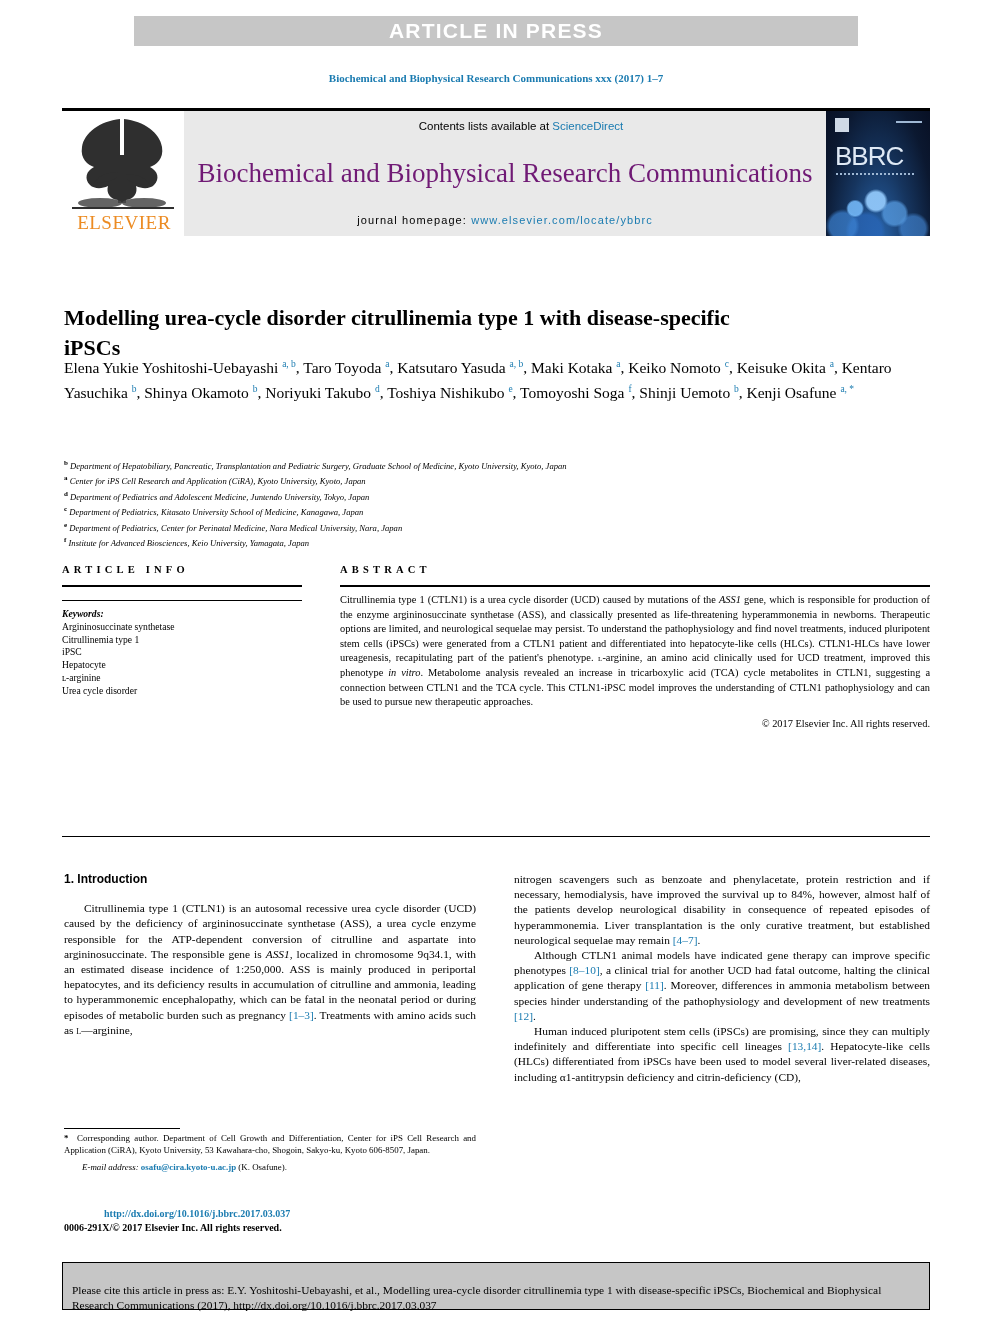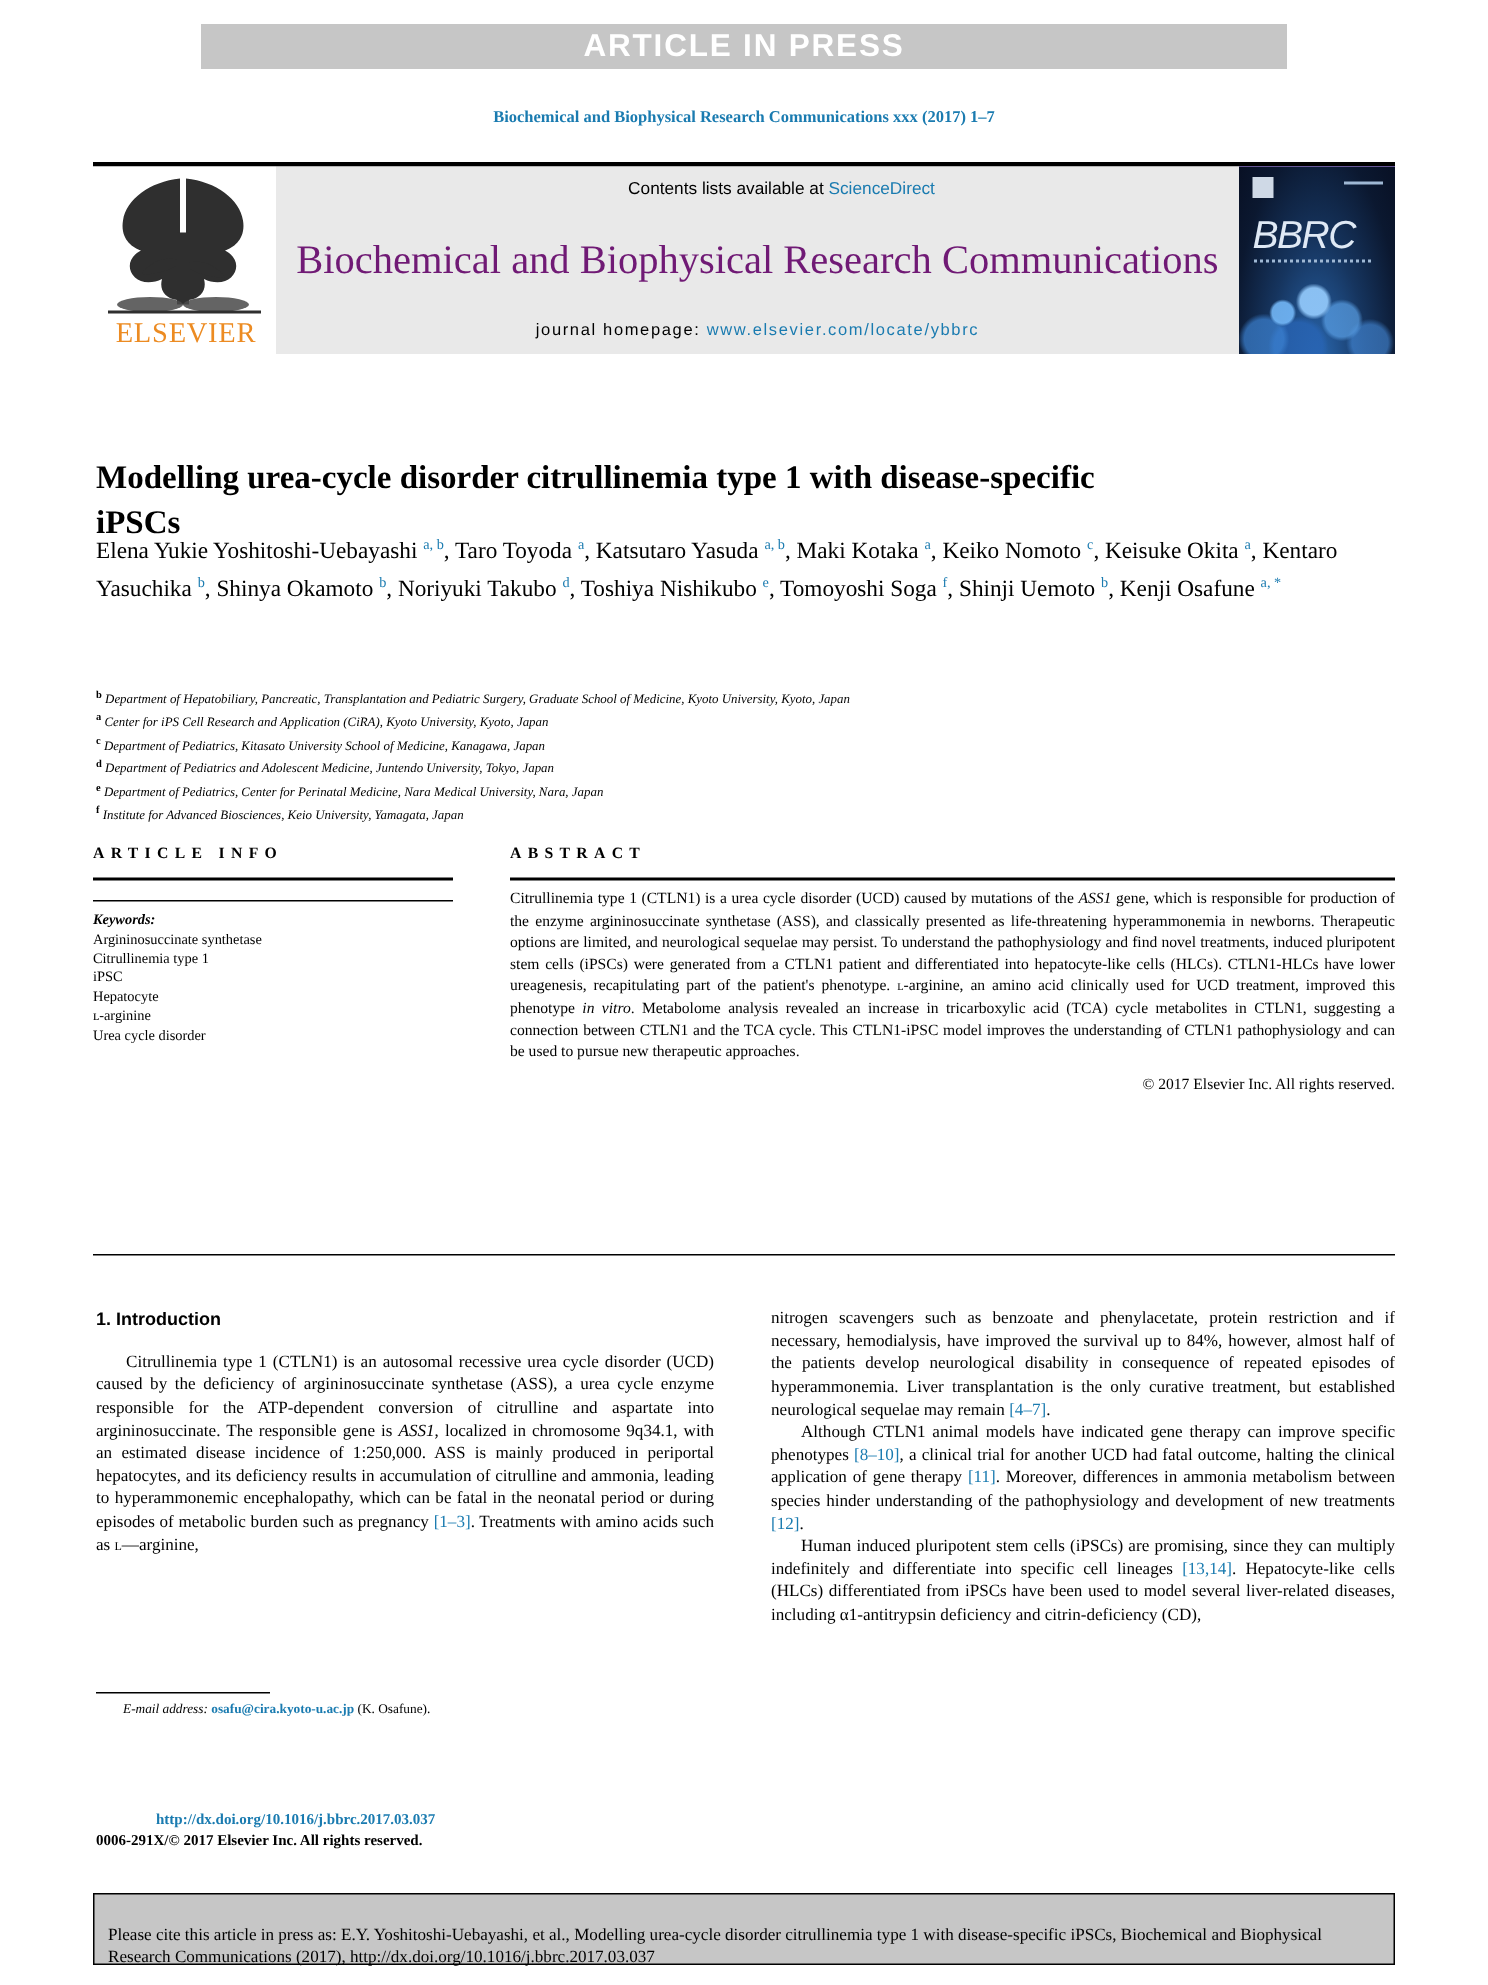--- a/index.html
+++ b/index.html
@@ -98,21 +98,20 @@
     letter-spacing: 1.1px;
     color: #000;
   }
   .homepage-line .hp-url { color: #1a7bb0; }
   .cover-block {
     width: 104px; height: 125px;
     flex: none;
     position: relative;
     background: #8b5cf6;
     overflow: hidden;
-    font-style: italic;
   }
   .cover-grad {
     position: absolute; inset: 0;
     background:
       radial-gradient(circle at 28% 78%, rgba(120,190,255,0.85) 0 7px, rgba(120,190,255,0) 9px),
       radial-gradient(circle at 48% 72%, rgba(150,205,255,0.9) 0 9px, rgba(150,205,255,0) 12px),
       radial-gradient(circle at 66% 82%, rgba(90,160,230,0.7) 0 11px, rgba(90,160,230,0) 14px),
       radial-gradient(circle at 16% 92%, rgba(60,130,210,0.7) 0 13px, rgba(60,130,210,0) 17px),
       radial-gradient(circle at 84% 94%, rgba(70,140,220,0.6) 0 12px, rgba(70,140,220,0) 16px),
       radial-gradient(circle at 38% 96%, rgba(40,100,180,0.8) 0 16px, rgba(40,100,180,0) 20px),
@@ -311,22 +310,22 @@
 
   </div>
 </div>
 
 <h1 class="title">Modelling urea-cycle disorder citrullinemia type 1 with disease-specific iPSCs</h1>
 <div class="authors">Elena Yukie Yoshitoshi-Uebayashi <sup>a, b</sup>, Taro Toyoda <sup>a</sup>, Katsutaro Yasuda <sup>a, b</sup>, Maki Kotaka <sup>a</sup>, Keiko Nomoto <sup>c</sup>, Keisuke Okita <sup>a</sup>, Kentaro Yasuchika <sup>b</sup>, Shinya Okamoto <sup>b</sup>, Noriyuki Takubo <sup>d</sup>, Toshiya Nishikubo <sup>e</sup>, Tomoyoshi Soga <sup>f</sup>, Shinji Uemoto <sup>b</sup>, Kenji Osafune <sup>a, *</sup></div>
 
 <div class="affils">
     <div><span class="aff-mark">b</span> Department of Hepatobiliary, Pancreatic, Transplantation and Pediatric Surgery, Graduate School of Medicine, Kyoto University, Kyoto, Japan</div>
     <div><span class="aff-mark">a</span> Center for iPS Cell Research and Application (CiRA), Kyoto University, Kyoto, Japan</div>
+    <div><span class="aff-mark">d</span> Department of Pediatrics and Adolescent Medicine, Juntendo University, Tokyo, Japan</div>
     <div><span class="aff-mark">c</span> Department of Pediatrics, Kitasato University School of Medicine, Kanagawa, Japan</div>
-    <div><span class="aff-mark">d</span> Department of Pediatrics and Adolescent Medicine, Juntendo University, Tokyo, Japan</div>
     <div><span class="aff-mark">e</span> Department of Pediatrics, Center for Perinatal Medicine, Nara Medical University, Nara, Japan</div>
     <div><span class="aff-mark">f</span> Institute for Advanced Biosciences, Keio University, Yamagata, Japan</div>
   </div>
 
 <div class="info-abs">
 
   <div class="col-info">
     <div class="sec-head">ARTICLE INFO</div>
     <div class="info-rule"></div>
     <div class="info-sep"></div>
@@ -362,20 +361,21 @@
 <div class="body-col right">
   <div>
       <p class="noind">nitrogen scavengers such as benzoate and phenylacetate, protein restriction and if necessary, hemodialysis, have improved the survival up to 84%, however, almost half of the patients develop neurological disability in consequence of repeated episodes of hyperammonemia. Liver transplantation is the only curative treatment, but established neurological sequelae may remain <span class="ref">[4–7]</span>.</p>
       <p class="">Although CTLN1 animal models have indicated gene therapy can improve specific phenotypes <span class="ref">[8–10]</span>, a clinical trial for another UCD had fatal outcome, halting the clinical application of gene therapy <span class="ref">[11]</span>. Moreover, differences in ammonia metabolism between species hinder understanding of the pathophysiology and development of new treatments <span class="ref">[12]</span>.</p>
       <p class="">Human induced pluripotent stem cells (iPSCs) are promising, since they can multiply indefinitely and differentiate into specific cell lineages <span class="ref">[13,14]</span>. Hepatocyte-like cells (HLCs) differentiated from iPSCs have been used to model several liver-related diseases, including α1-antitrypsin deficiency and citrin-deficiency (CD),</p>
     </div>
 </div>
 
 <div class="footnote">
   <div class="footnote-rule"></div>
+  <div class="footnote-text"><span class="star">*</span>&nbsp; Corresponding author. Department of Cell Growth and Differentiation, Center for iPS Cell Research and Application (CiRA), Kyoto University, 53 Kawahara-cho, Shogoin, Sakyo-ku, Kyoto 606-8507, Japan.</div>
   <div class="email-line">
     <span class="lbl">E-mail address:</span>
     <a class="addr" style="text-decoration:none" href="#">osafu@cira.kyoto-u.ac.jp</a>
     <span>(K. Osafune).</span>
   </div>
 </div>
 
 <a class="doi-line" style="text-decoration:none" href="#">http://dx.doi.org/10.1016/j.bbrc.2017.03.037</a>
 <div class="issn-line">0006-291X/© 2017 Elsevier Inc. All rights reserved.</div>
 

